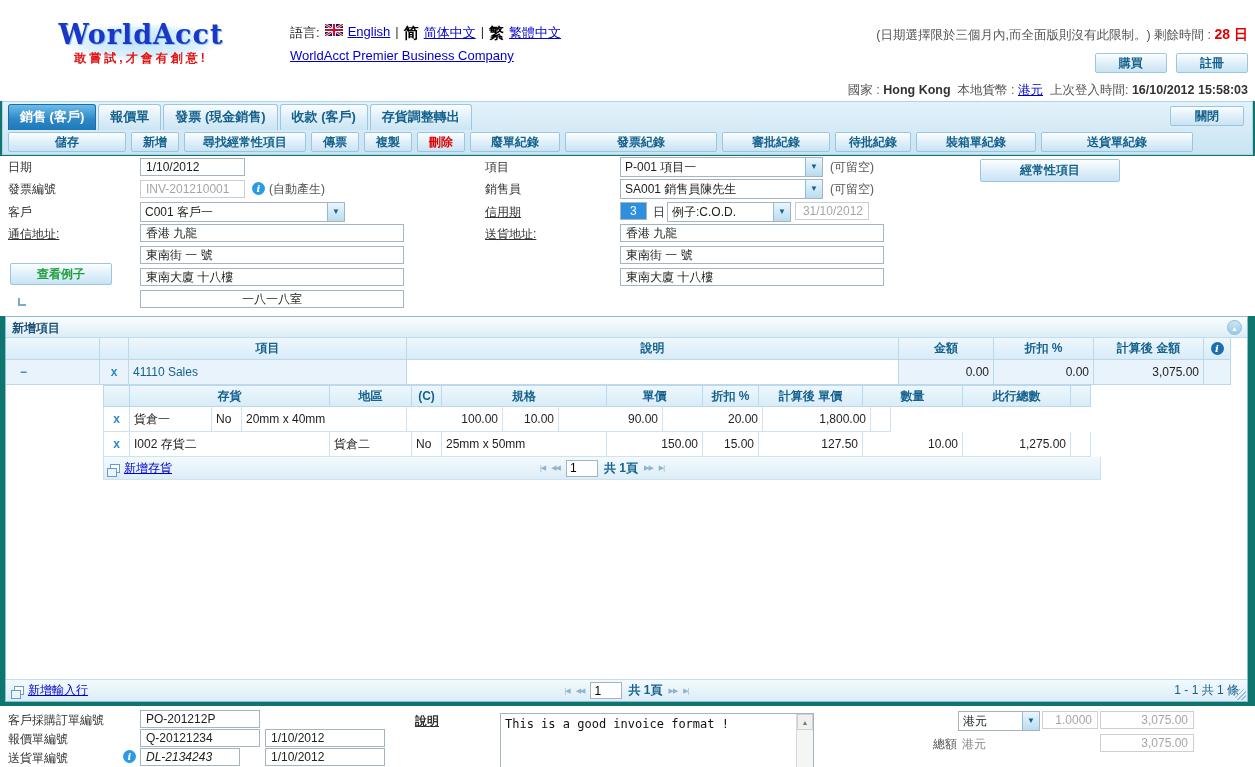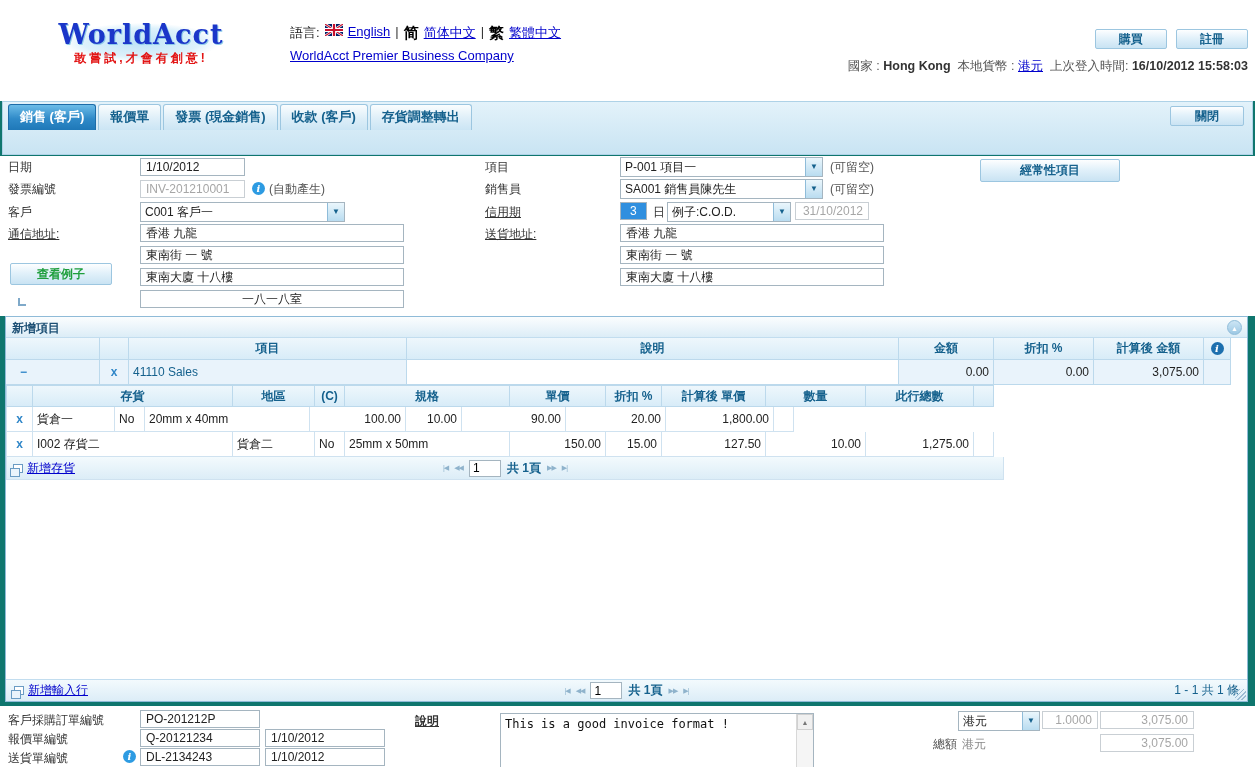--- a/index.html
+++ b/index.html
@@ -20,21 +20,21 @@
   .hdr-center .row1 { height:22px; display:flex; align-items:flex-start; gap:5px; }
   .lang-prefix { font-weight:bold; font-size:15px; color:#000; }
   .sep { color:#333; }
   .flag { display:inline-block; vertical-align:middle; }
   .hdr-center .row2 { height:24px; padding-top:2px; }
   .hdr-center .row3 { padding-top:12px; color:#333; }
   .hdr-right { position:absolute; right:7px; top:26px; text-align:right; color:#444; }
   .trial-line { font-size:12.5px; color:#555; }
   .red { color:#e00000; }
   .timeleft { font-size:14px; font-weight:bold; }
-  .hdr-btn-row { margin-top:3px; }
+  .hdr-btn-row { margin-top:9px; }
   .hdr-row3 { margin-top:9px; font-size:12.5px; color:#555; }
   .hdr-row3 b { font-weight:bold; color:#333; }
 
   
   .btn { display:inline-block; text-align:center; font-weight:bold; color:#15618d; font-size:12px;
     background:linear-gradient(#fdfeff,#e2f1fa 45%,#c9e3f3); border:1px solid #9cc6e0; border-radius:2px;
     height:20px; line-height:18px; cursor:pointer; }
   .hdr-btn { width:72px; margin-left:6px; }
 
   
@@ -79,21 +79,21 @@
     cursor:pointer; border:1px solid #8fbcd9; }
   .trow { display:flex; }
   .c { border-right:1px solid #bcd9ec; border-bottom:1px solid #bcd9ec; padding:0 4px; overflow:hidden; white-space:nowrap; }
   .mh .c { background:linear-gradient(#eef7fc,#d8ecf8); color:#15618d; font-weight:bold; text-align:center;
     height:22px; line-height:21px; }
   .mrow .c { height:25px; line-height:24px; background:#e9f3fb; }
   .mrow .c.white { background:#fff; }
   .num { text-align:right; }
   .blue-x { color:#2f86c8; font-weight:bold; cursor:pointer; text-align:center; }
   .acct-name { color:#15618d; }
-  .sub-wrap { width:998px; }
+  .sub-wrap { margin-left:97px; width:998px; }
   .sh .c { background:linear-gradient(#eef7fc,#d8ecf8); color:#15618d; font-weight:bold; text-align:center;
     height:22px; line-height:21px; border-top:1px solid #bcd9ec; }
   .srow .c { height:25px; line-height:24px; background:#fff; border-color:#cfe2f0; }
   .sub-footer { height:23px; background:linear-gradient(#f3fafd,#dcedf7); border:1px solid #cfe2f0; border-top:none;
     display:flex; align-items:center; padding:0 6px; position:relative; }
   .copy-icon { display:inline-block; width:10px; height:9px; border:1px solid #6a9cc4; background:#fff;
     position:relative; margin-right:4px; vertical-align:-1px; }
   .copy-icon::before { content:""; position:absolute; left:-4px; top:3px; width:8px; height:7px;
     border:1px solid #6a9cc4; background:#eaf4fb; }
   .pager { position:absolute; left:50%; transform:translateX(-50%); display:flex; align-items:center; gap:6px; }
@@ -147,20 +147,25 @@
         <span class="sep">|</span>
         <span class="lang-prefix">繁</span>
         <a>繁體中文</a>
       </div>
       <div class="row2">
         <a>WorldAcct Premier Business Company</a>
       </div>
     </div>
 
     <div class="hdr-right">
+      <div class="trial-line">
+        <span>(日期選擇限於三個月內,而全面版則沒有此限制。)</span>
+        <span>剩餘時間 :</span>
+        <span class="red timeleft">28 日</span>
+      </div>
       <div class="hdr-btn-row">
         <span class="btn hdr-btn">購買</span>
         <span class="btn hdr-btn">註冊</span>
       </div>
       <div class="hdr-row3">
         <span>國家 :</span>
         <b>Hong Kong</b>&nbsp;
         <span>本地貨幣 :</span>
         <a>港元</a>&nbsp;
         <span>上次登入時間:</span>
@@ -170,20 +175,34 @@
   </div>
 
   <div class="strip">
     <div class="tabs-row">
       <span class="tab active">銷售 (客戶)</span>
       <span class="tab">報價單</span>
       <span class="tab">發票 (現金銷售)</span>
       <span class="tab">收款 (客戶)</span>
       <span class="tab">存貨調整轉出</span>
       <span class="btn close-btn">關閉</span>
+    </div>
+    <div class="toolbar-row">
+      <span class="btn tbtn" style="width:118px">儲存</span>
+      <span class="btn tbtn" style="width:48px">新增</span>
+      <span class="btn tbtn" style="width:122px">尋找經常性項目</span>
+      <span class="btn tbtn" style="width:48px">傳票</span>
+      <span class="btn tbtn" style="width:48px">複製</span>
+      <span class="btn tbtn red" style="width:48px;color:#e00000">刪除</span>
+      <span class="btn tbtn" style="width:90px">廢單紀錄</span>
+      <span class="btn tbtn" style="width:152px">發票紀錄</span>
+      <span class="btn tbtn" style="width:108px">審批紀錄</span>
+      <span class="btn tbtn" style="width:76px">待批紀錄</span>
+      <span class="btn tbtn" style="width:120px">裝箱單紀錄</span>
+      <span class="btn tbtn" style="width:152px">送貨單紀錄</span>
     </div>
   </div>
 
   <div class="form-area">
 
     <span class="fl" style="left:8px;top:2px">日期</span>
     <input class="ipt" style="left: 140px; top: 2px; width: 105px;" value="1/10/2012">
 
     <span class="fl" style="left:8px;top:24px">發票編號</span>
     <input class="ipt gray" style="left: 140px; top: 24px; width: 105px;" readonly="" value="INV-201210001">
@@ -346,21 +365,21 @@
   <div class="bottom-area">
     <span class="fl" style="left:8px;top:5px">客戶採購訂單編號</span>
     <input class="ipt" style="left: 140px; top: 4px; width: 120px;" value="PO-201212P">
 
     <span class="fl" style="left:8px;top:24px">報價單編號</span>
     <input class="ipt" style="left: 140px; top: 23px; width: 120px;" value="Q-20121234">
     <input class="ipt" style="left: 265px; top: 23px; width: 120px;" value="1/10/2012">
 
     <span class="fl" style="left:8px;top:43px">送貨單編號</span>
     <span class="info-icon" style="position:absolute;left:123px;top:44px">i</span>
-    <input class="ipt" style="left: 140px; top: 42px; width: 120px;" value="DL-2134243">
+    <input class="ipt" style="left: 140px; top: 42px; width: 100px; font-style: italic;" value="DL-2134243">
     <input class="ipt" style="left: 265px; top: 42px; width: 120px;" value="1/10/2012">
 
     <a class="fl" style="left:415px;top:6px;font-weight:bold">說明</a>
     <div class="ta-wrap">
       <textarea style="">This is a good invoice format !</textarea>
       <div class="sbar">
         <div class="sb-up">▲</div>
       </div>
     </div>
 

